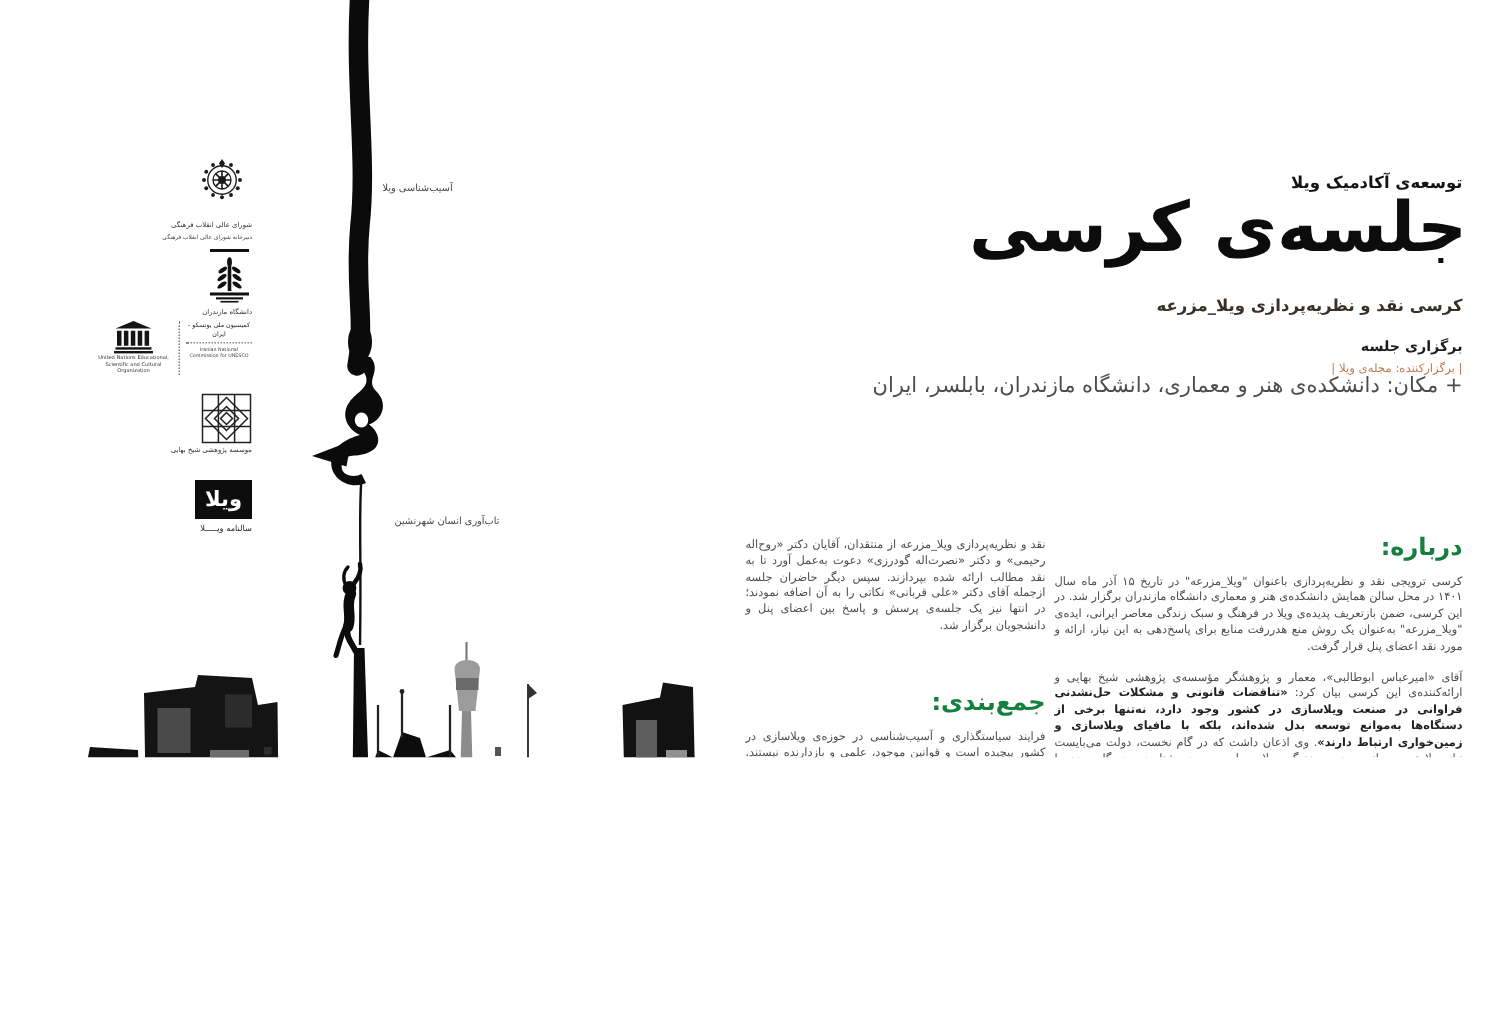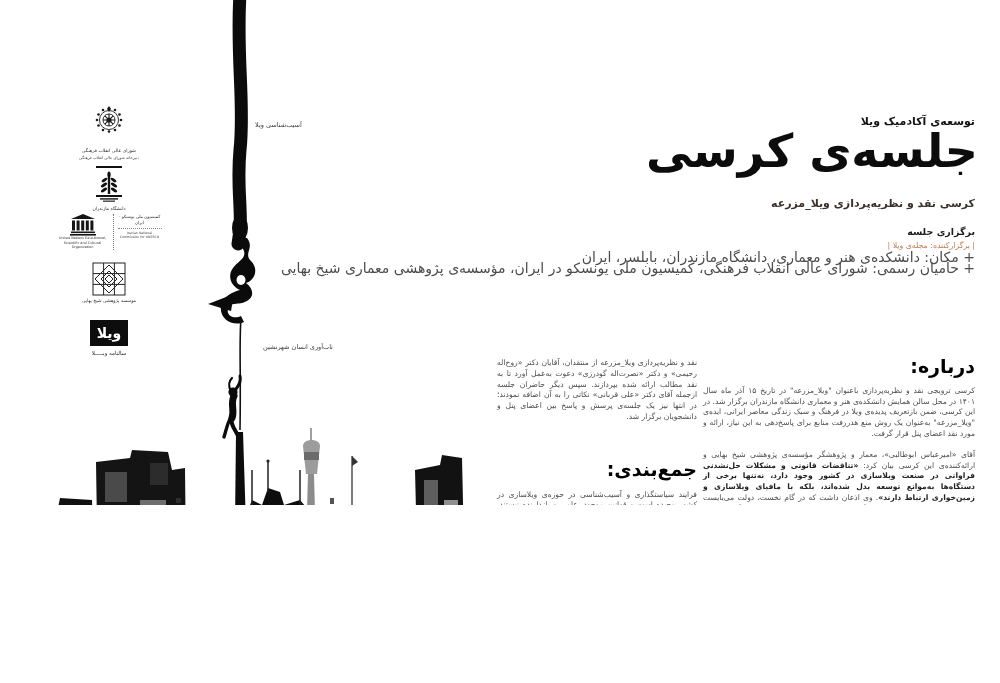--- a/index.html
+++ b/index.html
@@ -10,21 +10,21 @@
   
   .artwork { position:absolute; left:0; top:0; width:500px; height:683px; }
 
   .illu-label { position:absolute; font-size:6.5px; color:#3f3f3f; direction:rtl; white-space:nowrap; }
   .label-top    { left:255px; top:121px; }
   .label-middle { left:243px; top:343px;margin-left:20px; }
   .label-bottom { left:258px; top:601px; }
 
   
   .logos { position:absolute; left:50px; top:104px; width:118px; }
-  .logo-block { position:absolute; width:118px; display:flex; flex-direction:column; align-items:center; }
+  .logo-block { position:absolute; width:118px; display:flex; flex-direction:column; align-items:flex-end; }
   .logo-caption { font-size:4.6px; color:#2e2e2e; direction:rtl; text-align:center; white-space:nowrap; margin-top:2px; }
   .logo-caption.tiny { font-size:3.9px; color:#444; }
   .block-council { top:0px; }
   .block-mazandaran { top:62px; }
   .block-unesco { top:110px; }
   .block-sheikh { top:158px; }
   .block-villa { top:216px; }
 
   .unesco-row { display:flex; align-items:flex-start; gap:4px; }
   .unesco-col { display:flex; flex-direction:column; align-items:center; }
@@ -48,21 +48,21 @@
   .subtitle { position:absolute; right:25px; top:197px; font-size:11px; font-weight:bold; color:#39302a; white-space:nowrap; }
   .session-label { position:absolute; right:25px; top:226px; font-size:9.5px; font-weight:bold; color:#1c1c1c; white-space:nowrap; }
   .organizer { position:absolute; right:25px; top:241px; font-size:7.8px; color:#bf7b51; white-space:nowrap; }
   .details { position:absolute; right:25px; top:252px; list-style:none; text-align:right; }
   .details li { font-size:14px; line-height:11.2px; color:#4c4c4c; white-space:nowrap;margin-left:40px; }
 
   
   .col { position:absolute; direction:rtl; text-align:justify; color:#4c4c4c; font-size:7.6px; line-height:10.8px; }
   .col-about { right:25px; top:356px; width:272px; }
   .col-cont  { left:497px; top:358px; width:200px; }
-  .col-heading { font-size:19px; font-weight:bold; color:#000000; margin-bottom:9px; text-align:right; line-height:1.1; }
+  .col-heading { font-size:16px; font-weight:bold; color:#15803d; margin-bottom:9px; text-align:right; line-height:1.1; }
   .col p + p { margin-top:10px; }
   .col b { color:#222222; }
   .summary-heading { margin-top:36px; margin-bottom:10px; }
 </style>
 </head>
 <body>
 
 <div class="spread">
 
   <svg class="artwork" viewBox="0 0 500 683" aria-hidden="true">
@@ -245,21 +245,20 @@
   <div class="pagenum pagenum-left">۲۴</div>
 
   <div class="kicker rtl">توسعه‌ی آکادمیک ویلا</div>
   <h1 class="title rtl">جلسه‌ی کرسی</h1>
   <div class="subtitle rtl">کرسی نقد و نظریه‌پردازی ویلا_مزرعه</div>
   <div class="session-label rtl">برگزاری جلسه</div>
   <div class="organizer rtl">| برگزارکننده: مجله‌ی ویلا |</div>
 
   <ul class="details rtl">
     <li>+ مکان: دانشکده‌ی هنر و معماری، دانشگاه مازندران، بابلسر، ایران</li>
-    <li>+ حامیان رسمی: شورای عالی انقلاب فرهنگی، کمیسیون ملی یونسکو در ایران، مؤسسه‌ی پژوهشی معماری شیخ بهایی</li>
   </ul>
 
   <div class="col col-about">
     <div class="col-heading">درباره:</div>
     <p>کرسی ترویجی نقد و نظریه‌پردازی باعنوان "ویلا_مزرعه" در تاریخ ۱۵ آذر ماه سال ۱۴۰۱ در محل سالن همایش دانشکده‌ی هنر و معماری دانشگاه مازندران برگزار شد. در این کرسی، ضمن بازتعریف پدیده‌ی ویلا در فرهنگ و سبک زندگی معاصر ایرانی، ایده‌ی "ویلا_مزرعه" به‌عنوان یک روش منع هدررفت منابع برای پاسخ‌دهی به این نیاز، ارائه و مورد نقد اعضای پنل قرار گرفت.</p>
     <p><span>آقای «امیرعباس ابوطالبی»، معمار و پژوهشگر مؤسسه‌ی پژوهشی شیخ بهایی و ارائه‌کننده‌ی این کرسی بیان کرد: </span><b>«تناقضات قانونی و مشکلات حل‌نشدنی فراوانی در صنعت ویلاسازی در کشور وجود دارد، نه‌تنها برخی از دستگاه‌ها به‌موانع توسعه بدل شده‌اند، بلکه با مافیای ویلاسازی و زمین‌خواری ارتباط دارند»</b><span>. وی اذعان داشت که در گام نخست، دولت می‌بایست نیاز سلامتی و روانی مردم به زندگی ویلایی را به‌رسمیت بشناسد و در گام بعدی با اصلاح قوانین و ارائه‌ی راهکارهای علمی به التیام و پرستاری سرزمین بپردازد. او به‌عنوان معمار، ژورنالیست و پژوهشگر ایرانی، فرایند سیاستگذاری برای این موضوع را پیچیده دانست و ایده‌های معمارانه و خلاقانه را در مسیر احیای دو مقوله‌ی فرهنگی و معیشتی برای فروشندگان زمین‌های زراعی و خریداران فراری از معضلات شهری بسیار مؤثر خواند؛ در ادامه‌ی این نشست، دکتر «بابک داریوش»، مدیر جلسه‌ی کرسی</span></p>
   </div>
 
   <div class="col col-cont">
     <p>نقد و نظریه‌پردازی ویلا_مزرعه از منتقدان، آقایان دکتر «روح‌اله رحیمی» و دکتر «نصرت‌اله گودرزی» دعوت به‌عمل آورد تا به نقد مطالب ارائه شده بپردازند. سپس دیگر حاضران جلسه ازجمله آقای دکتر «علی قربانی» نکاتی را به آن اضافه نمودند؛ در انتها نیز یک جلسه‌ی پرسش و پاسخ بین اعضای پنل و دانشجویان برگزار شد.</p>

